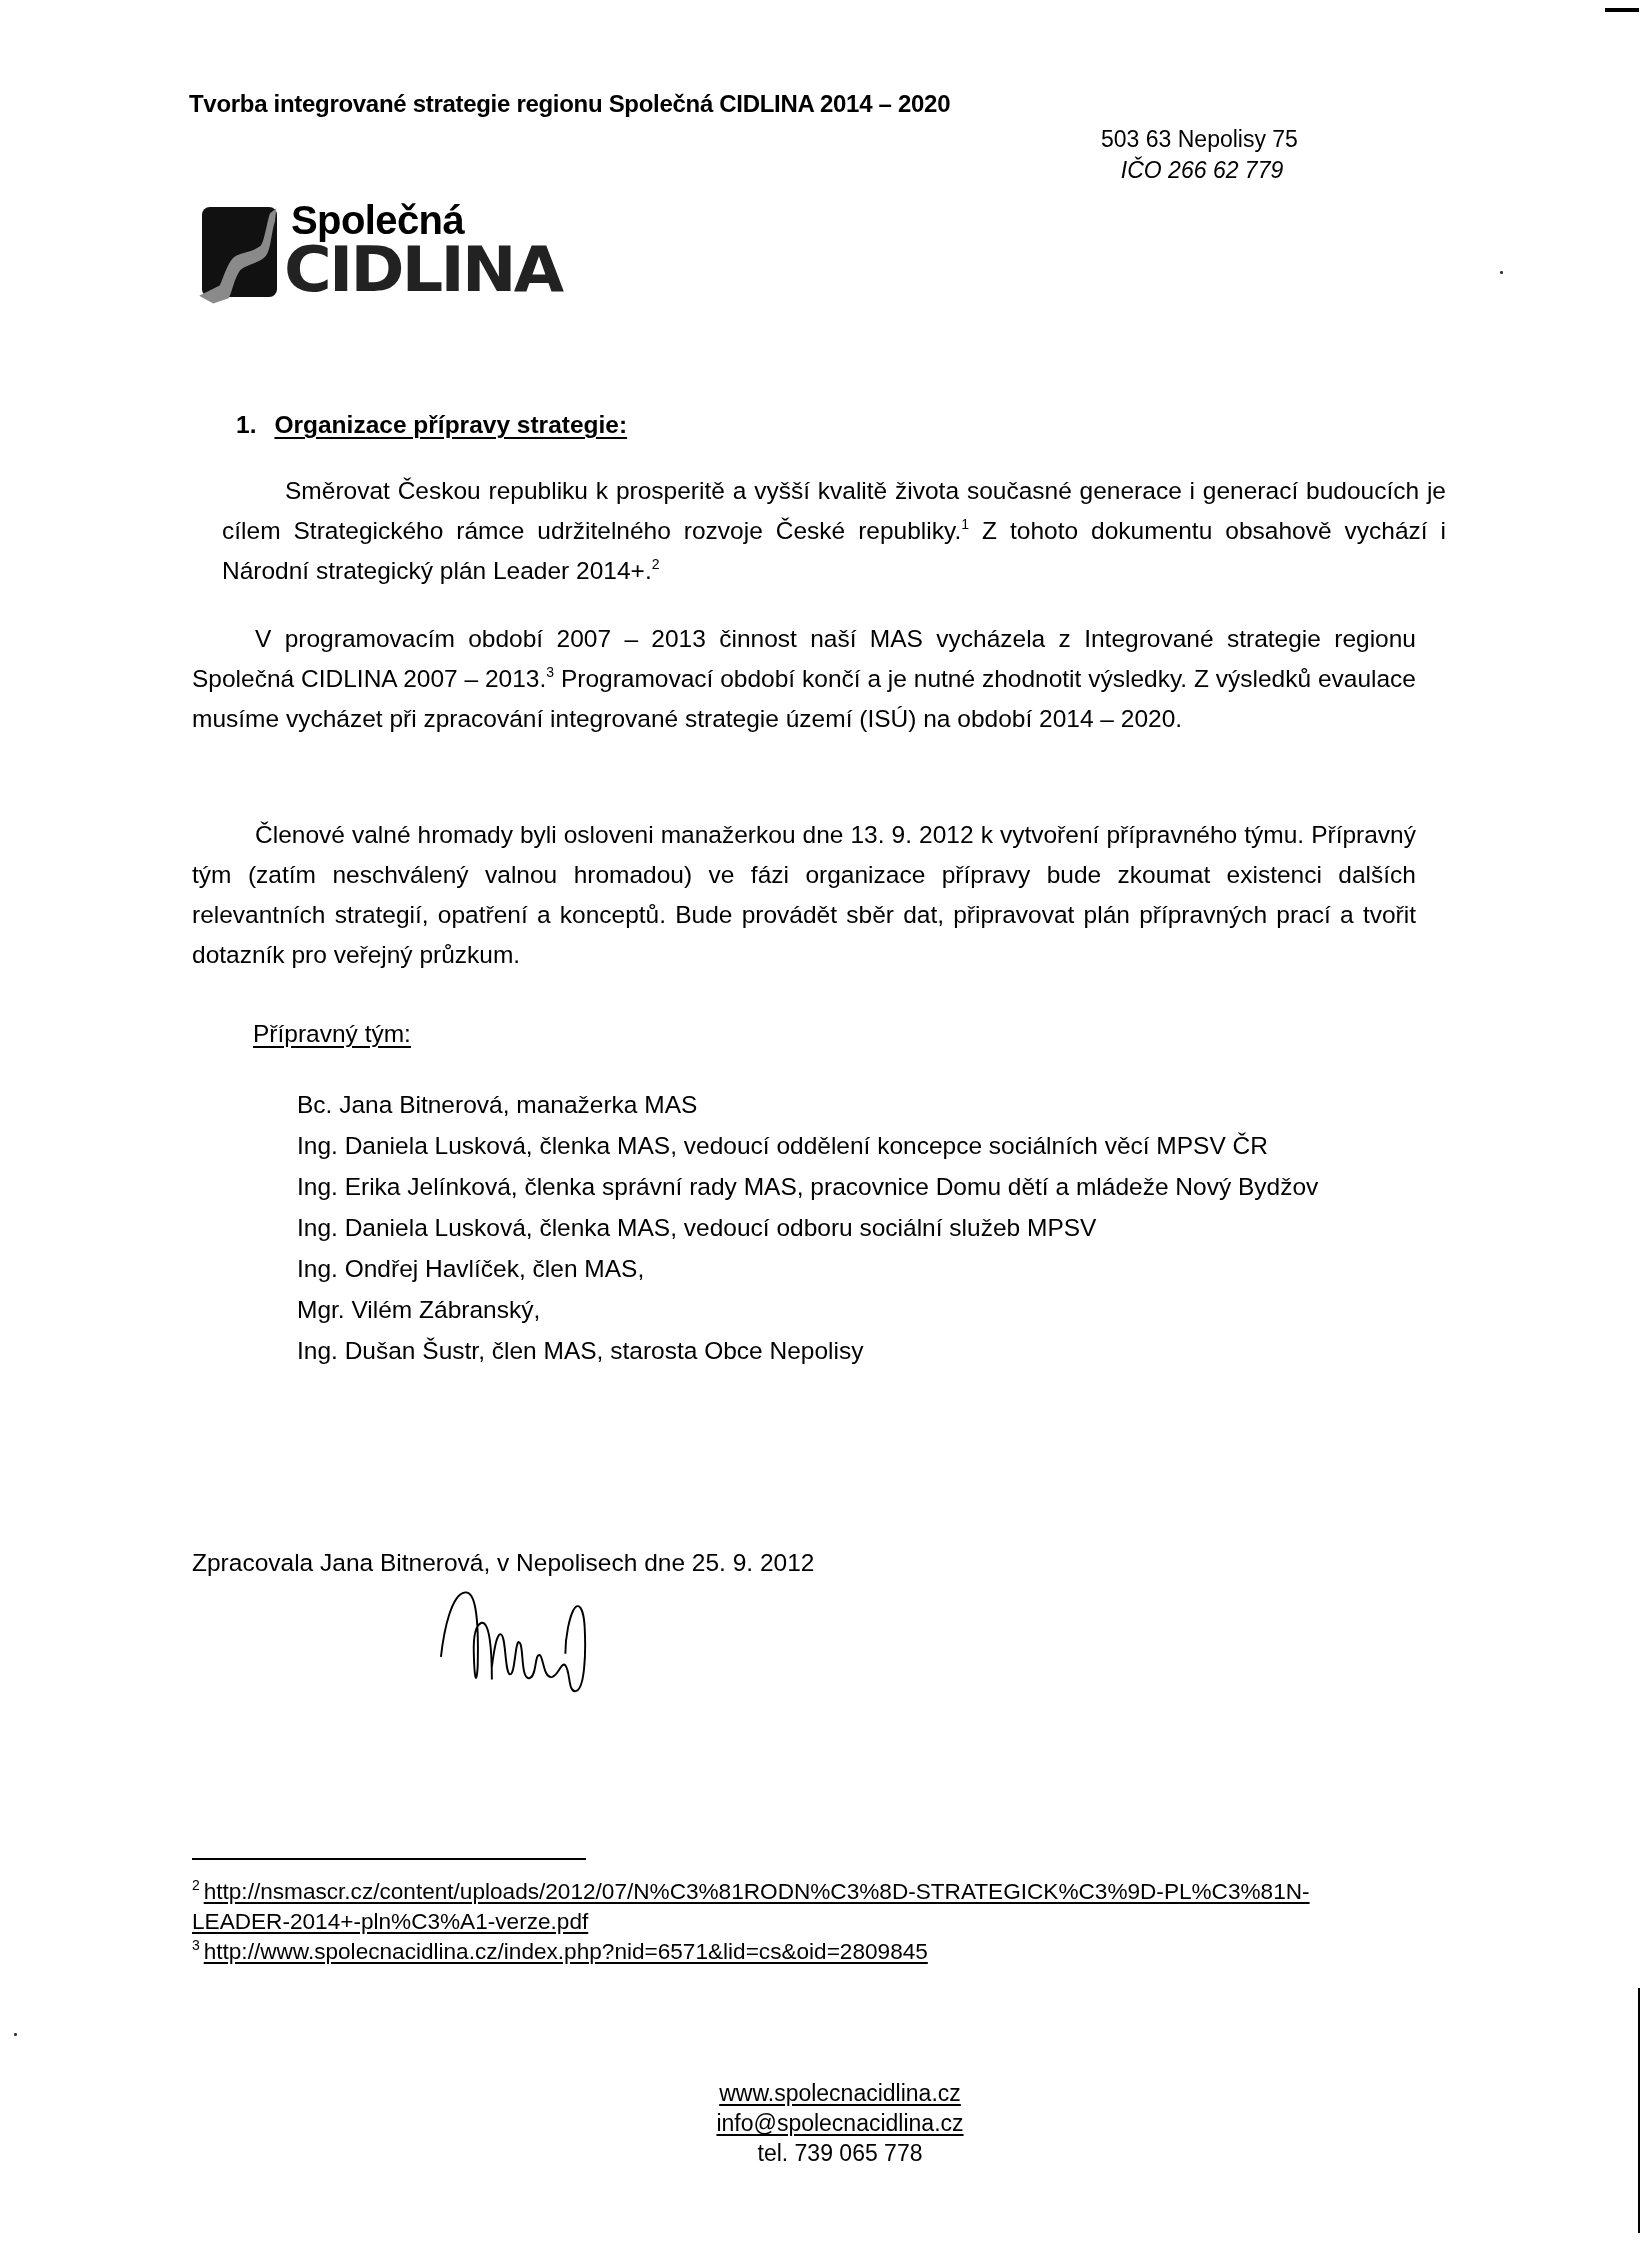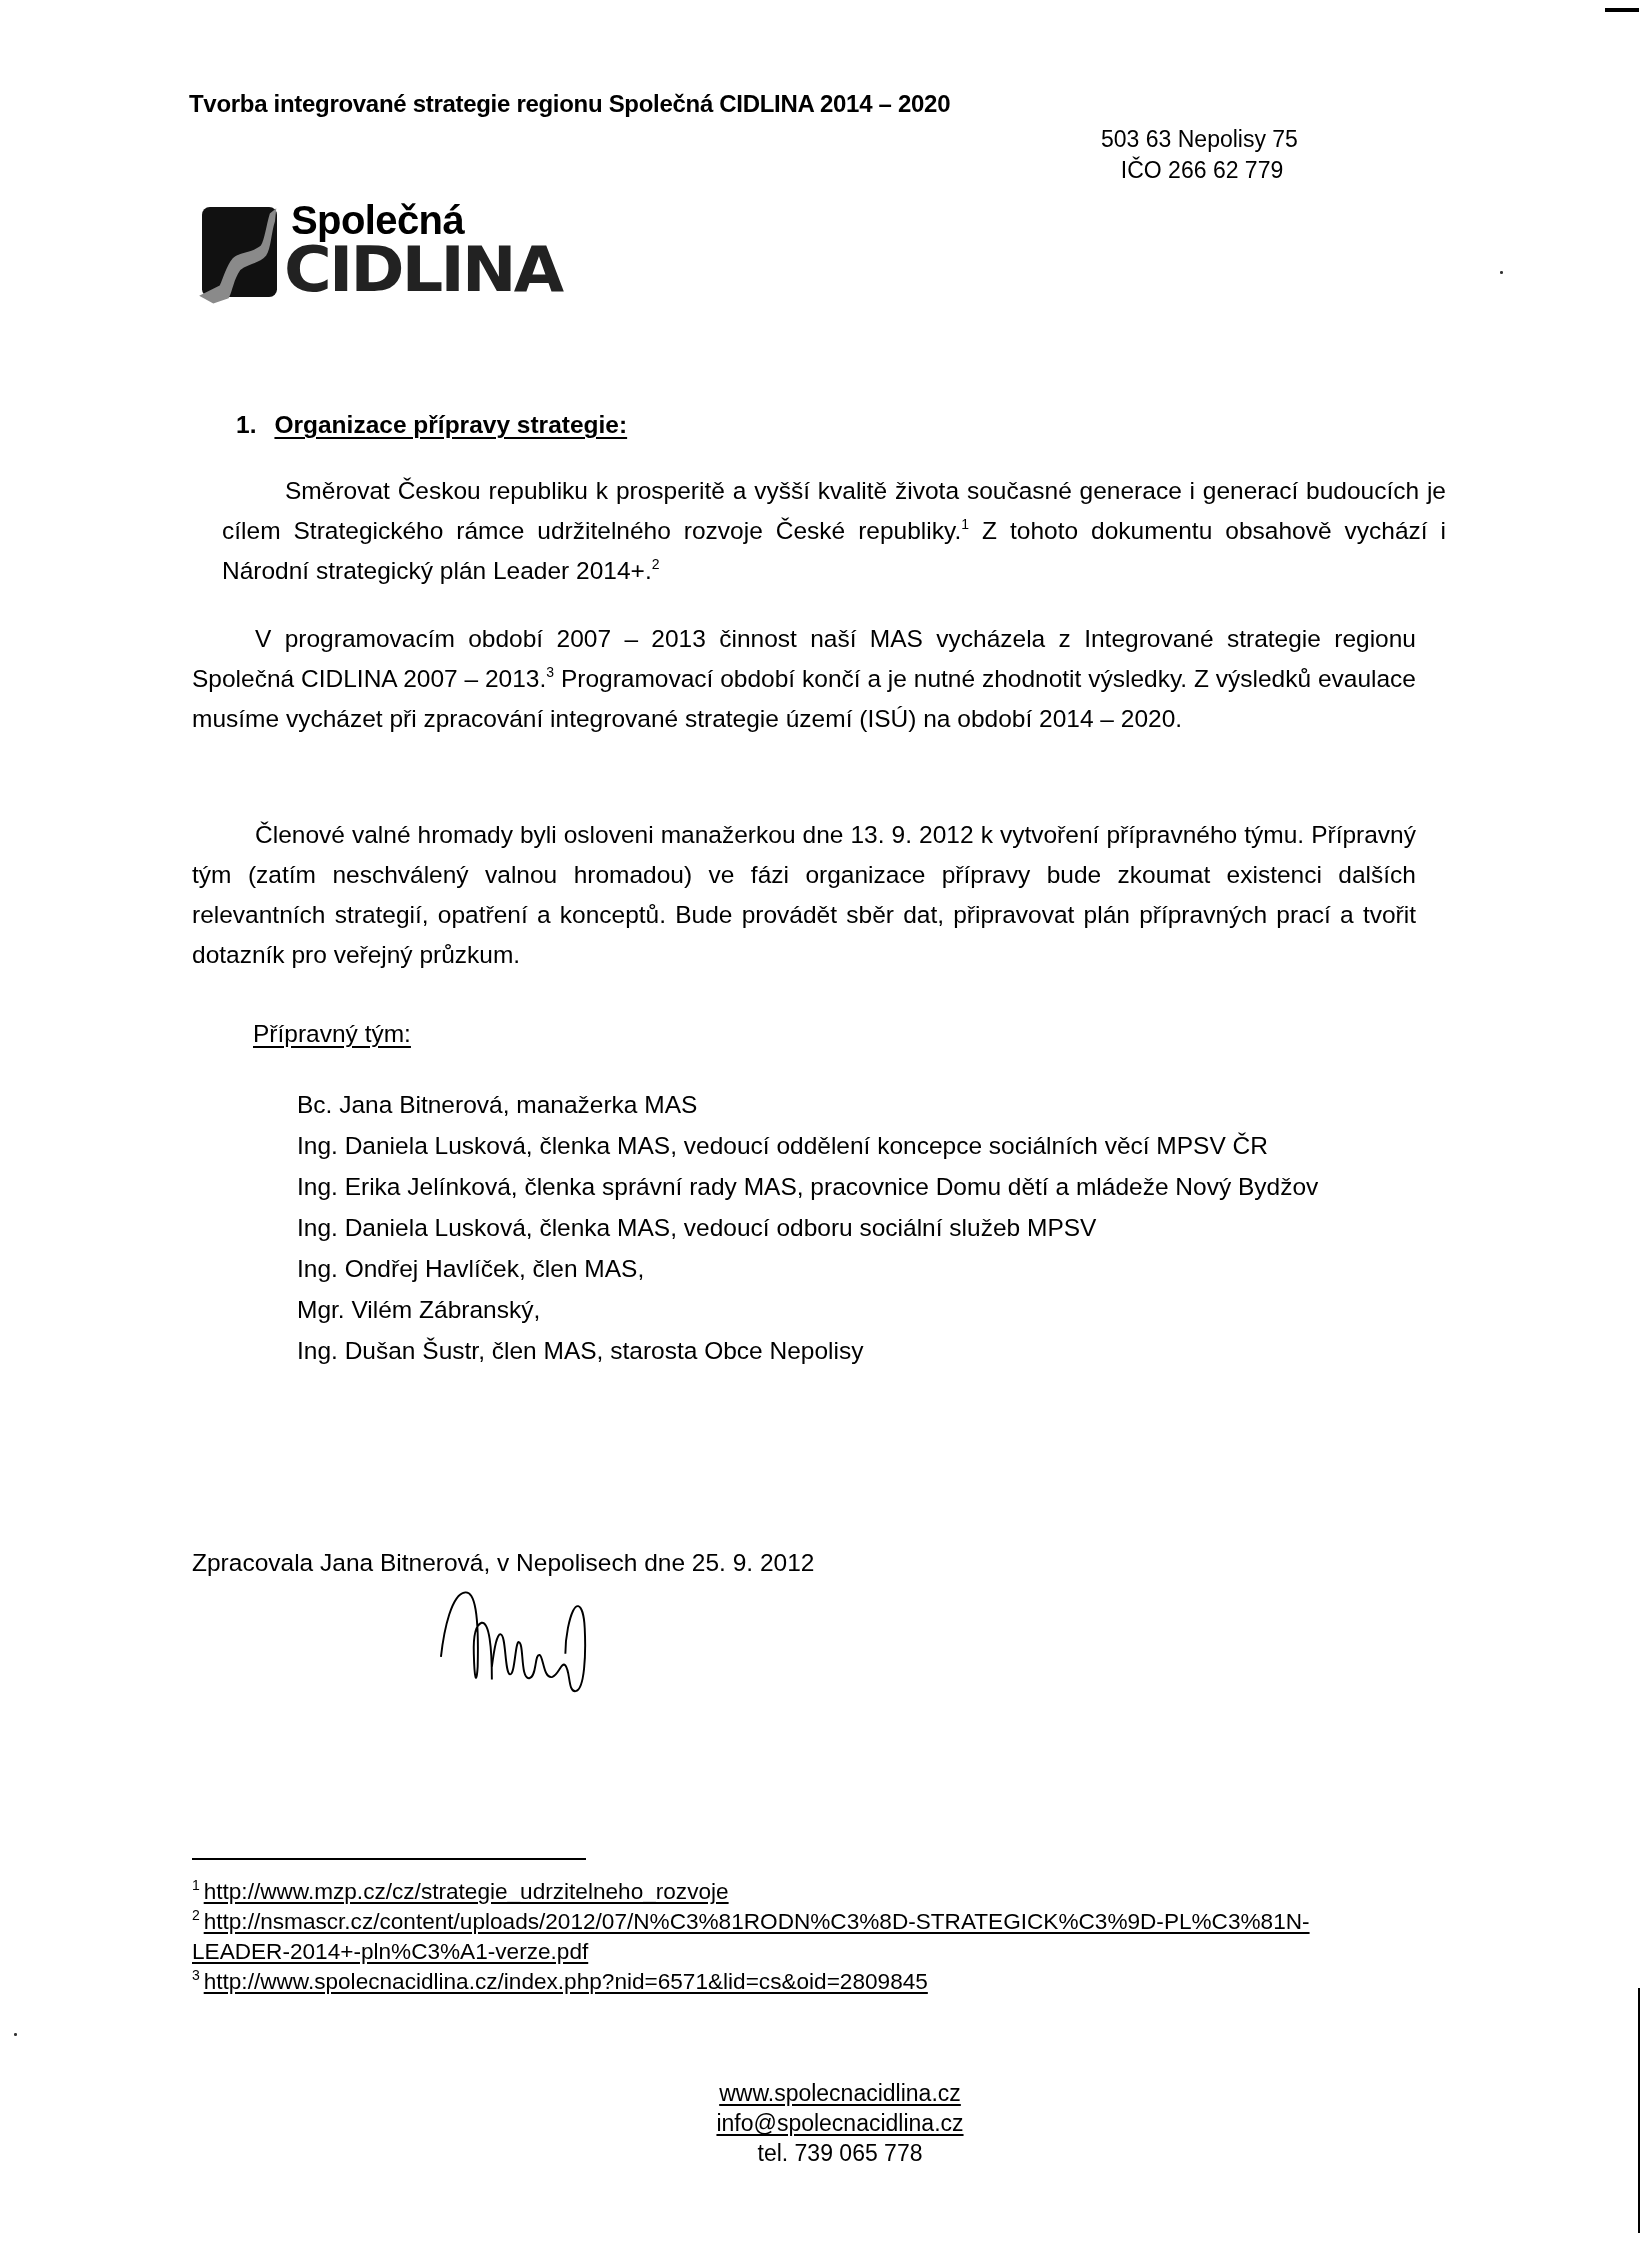--- a/index.html
+++ b/index.html
@@ -6,21 +6,21 @@
   body {
     width: 1647px; height: 2261px; position: relative; overflow: hidden;
     font-family: "Liberation Sans", "DejaVu Sans", sans-serif; color: #000;
   }
   .abs { position: absolute; }
   .corner-mark { left: 1605px; top: 7.8px; width: 34px; height: 4.5px; background: #000; }
   .right-edge-line { left: 1638px; top: 1988px; width: 1.9px; height: 245px; background: #000; }
   .header-title { left: 189px; top: 90px; font-size: 24px; font-weight: bold; letter-spacing: -0.3px; white-space: nowrap; }
   .address { left: 1101px; top: 124px; font-size: 23px; line-height: 31px; }
   .address div { white-space: nowrap; text-align: center; }
-  .address .ico { padding-left: 5.2px; }
+  .address .ico { padding-left: 5.2px; font-style: italic; }
   .logo { left: 194px; top: 194px; width: 388px; height: 113px; }
   .logo-mark { position: absolute; left: 7.8px; top: 13px; width: 75px; height: 90px; background: #111; border-radius: 7.8px; }
   .logo-river { position: absolute; left: 0; top: 0; }
   .logo-word1 { position: absolute; left: 97px; top: 3.9px; font-size: 40px; font-weight: bold; letter-spacing: -0.6px; }
   .logo-word2 { position: absolute; left: 90px; top: 45px; font-size: 62px; font-weight: 900; letter-spacing: -2.6px; line-height: 62px;
     color: #222; font-family: "DejaVu Sans", sans-serif; transform: scaleX(1.05); transform-origin: left; }
   .section-heading { left: 236px; top: 411px; font-size: 24.5px; font-weight: bold; white-space: nowrap; }
   .section-heading .num { margin-right: 18px; }
   .section-heading .txt { text-decoration: underline; text-underline-offset: 3.9px; text-decoration-thickness: 1.9px; }
   .para { left: 192px; width: 1224px; font-size: 24.5px; line-height: 40px; text-align: justify; }
@@ -99,23 +99,20 @@
 
 <svg class="abs signature" viewBox="0 0 380 190">
   <path d="M3 105 C8 60 20 8 40 5 C56 2 62 40 60 120 C58 150 55 140 54 100 C53 70 58 55 66 52 C78 50 82 90 82 140" fill="none" stroke="#000" stroke-width="3"></path>
   <path d="M82 120 C86 90 90 68 96 70 C104 72 102 130 110 132 C118 134 118 80 124 82 C132 84 126 140 140 138 C152 136 148 100 156 102 C162 104 162 140 176 136 C186 132 190 112 196 118 C204 128 200 160 212 158 C226 156 228 100 226 60 C224 20 210 10 200 60 C196 80 196 95 196 100" fill="none" stroke="#000" stroke-width="3"></path>
 </svg>
 
 <div class="abs fn-rule"></div>
 
 <div class="abs footnotes">
   <div class="fn">
-    <sup>1</sup><a>http://www.mzp.cz/cz/strategie_udrzitelneho_rozvoje</a>
-  </div>
-  <div class="fn">
     <sup>2</sup><a>http://nsmascr.cz/content/uploads/2012/07/N%C3%81RODN%C3%8D-STRATEGICK%C3%9D-PL%C3%81N-</a>
   </div>
   <div class="fn">
     <a>LEADER-2014+-pln%C3%A1-verze.pdf</a>
   </div>
   <div class="fn">
     <sup>3</sup><a>http://www.spolecnacidlina.cz/index.php?nid=6571&amp;lid=cs&amp;oid=2809845</a>
   </div>
 </div>
 

